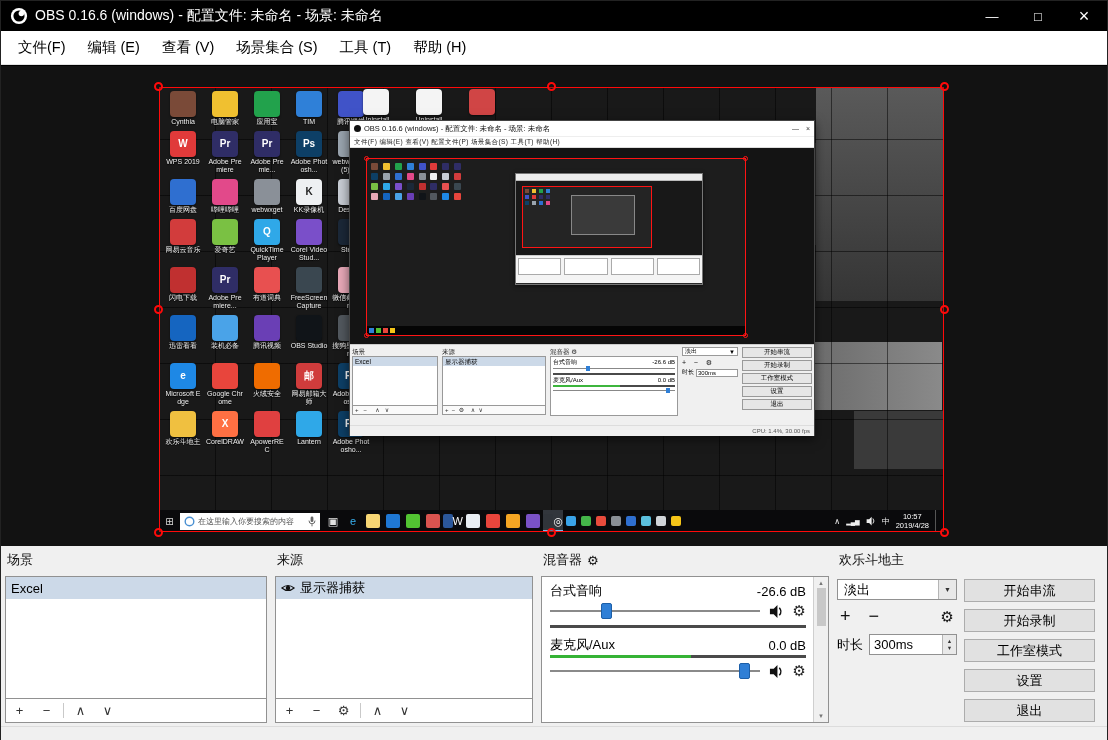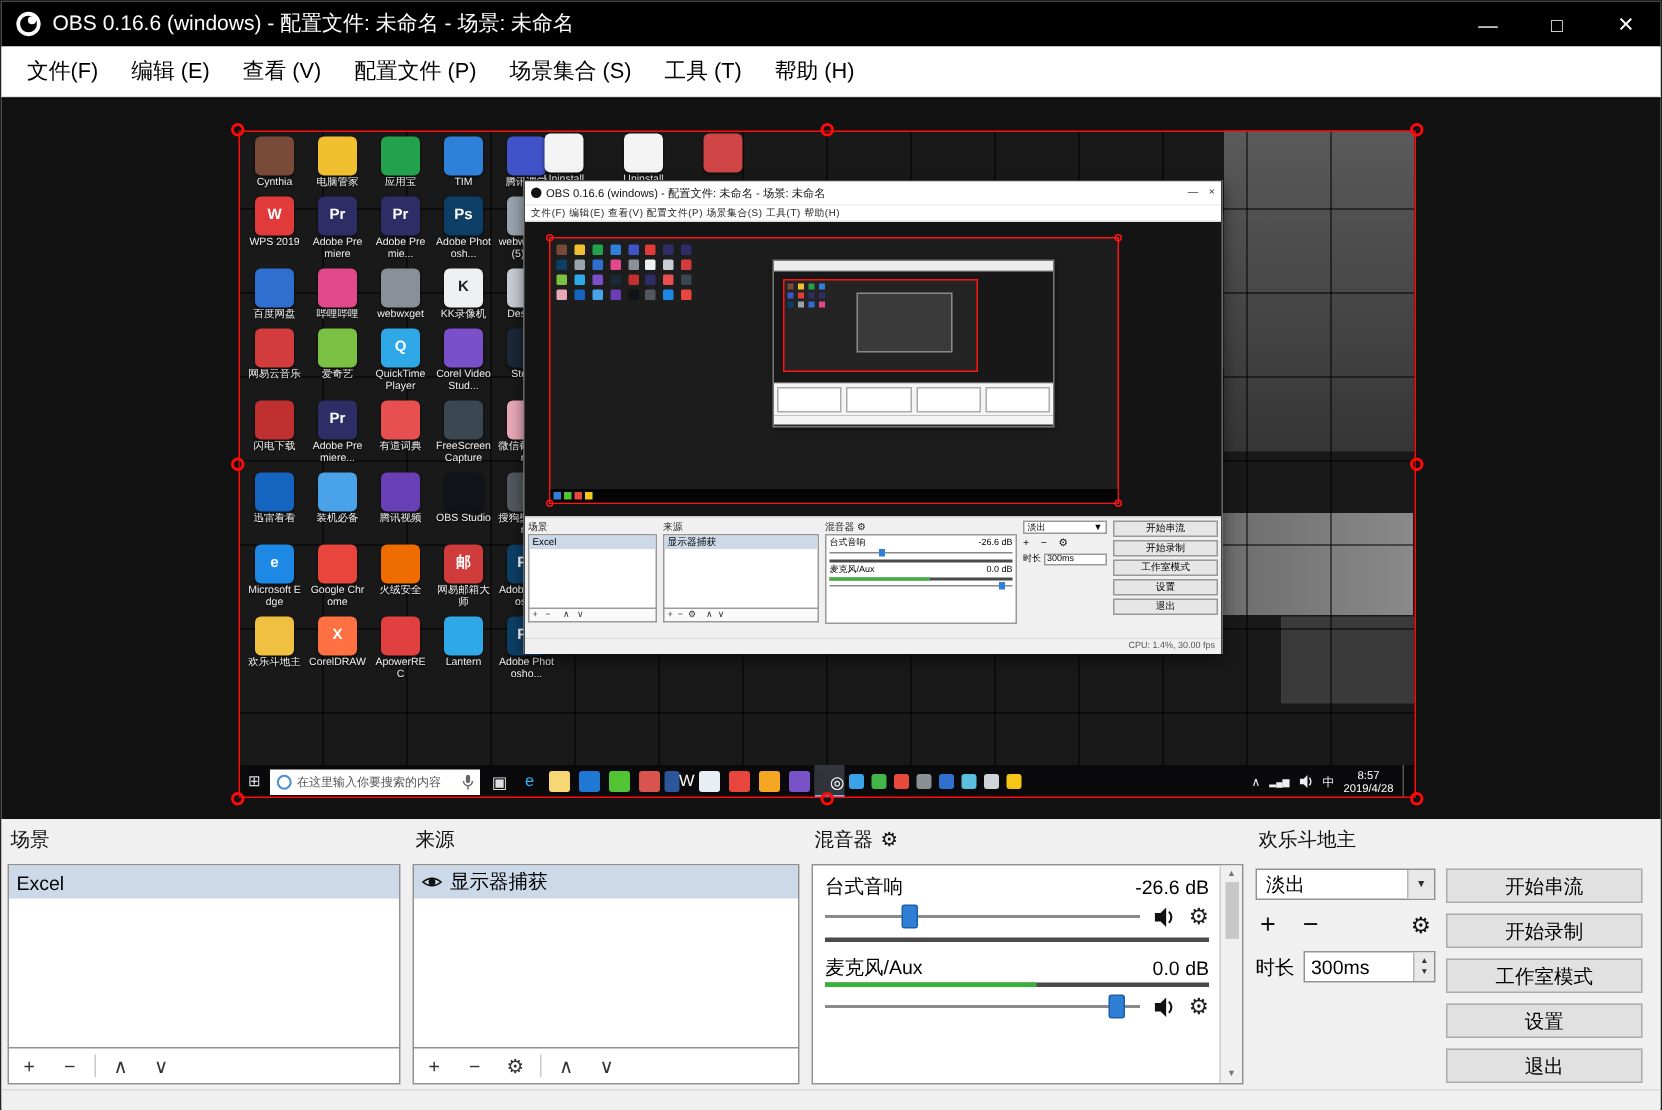--- a/index.html
+++ b/index.html
@@ -143,21 +143,20 @@
       <span class="win-btn">—</span>
       <span class="win-btn">□</span>
       <span class="win-btn close">×</span>
     </div>
   </div>
 
   <div class="menubar">
     <span class="menu-item">文件(F)</span>
     <span class="menu-item">编辑 (E)</span>
     <span class="menu-item">查看 (V)</span>
-    <span class="menu-item">配置文件 (P)</span>
     <span class="menu-item">场景集合 (S)</span>
     <span class="menu-item">工具 (T)</span>
     <span class="menu-item">帮助 (H)</span>
   </div>
 
   <div class="preview">
     <div class="capture">
       <div class="wp-a"></div>
       <div class="wp-a2"></div>
       <div class="wp-b"></div>
@@ -571,21 +570,21 @@
           </div>
         <div class="tb-tray">
           <span class="tg">∧</span>
           <span class="tg" style="font-size:6px;letter-spacing:0">▂▄▆</span>
           <svg width="10" height="10" viewBox="0 0 16 16">
               <polygon points="1,5 5,5 9,1 9,15 5,11 1,11" fill="#eee"></polygon>
               <path d="M11 4 Q14.5 8 11 12" stroke="#eee" fill="none" stroke-width="1.5"></path>
             </svg>
           <span class="tg">中</span>
           <div class="tb-clock">
-            <div>8:57</div>
+            <div>10:57</div>
             <div>2019/4/28</div>
           </div>
           <span class="tb-sliver"></span>
         </div>
       </div>
 
       <div class="sel"></div>
       <span class="hdl" style="left:-5px;top:-5px"></span>
       <span class="hdl" style="left:calc(50% - 5px);top:-5px"></span>
       <span class="hdl" style="right:-5px;top:-5px"></span>

